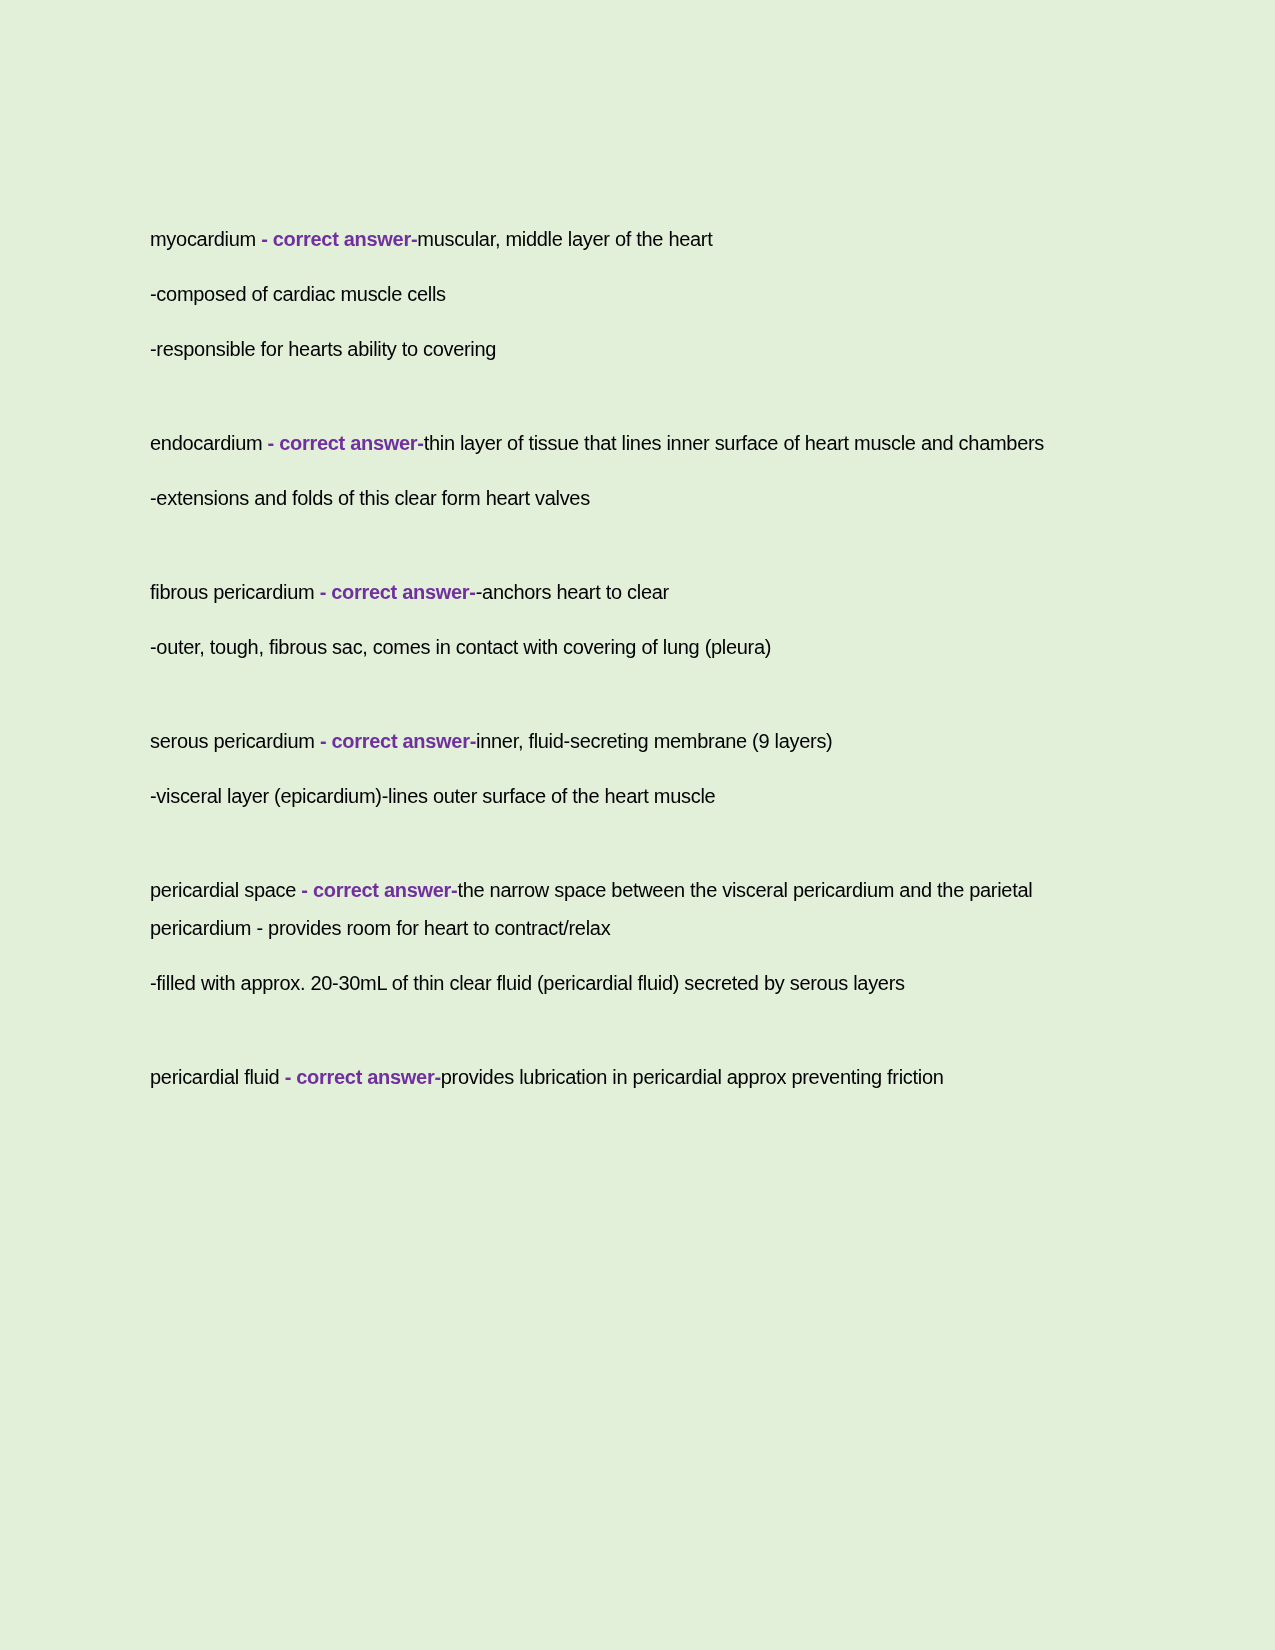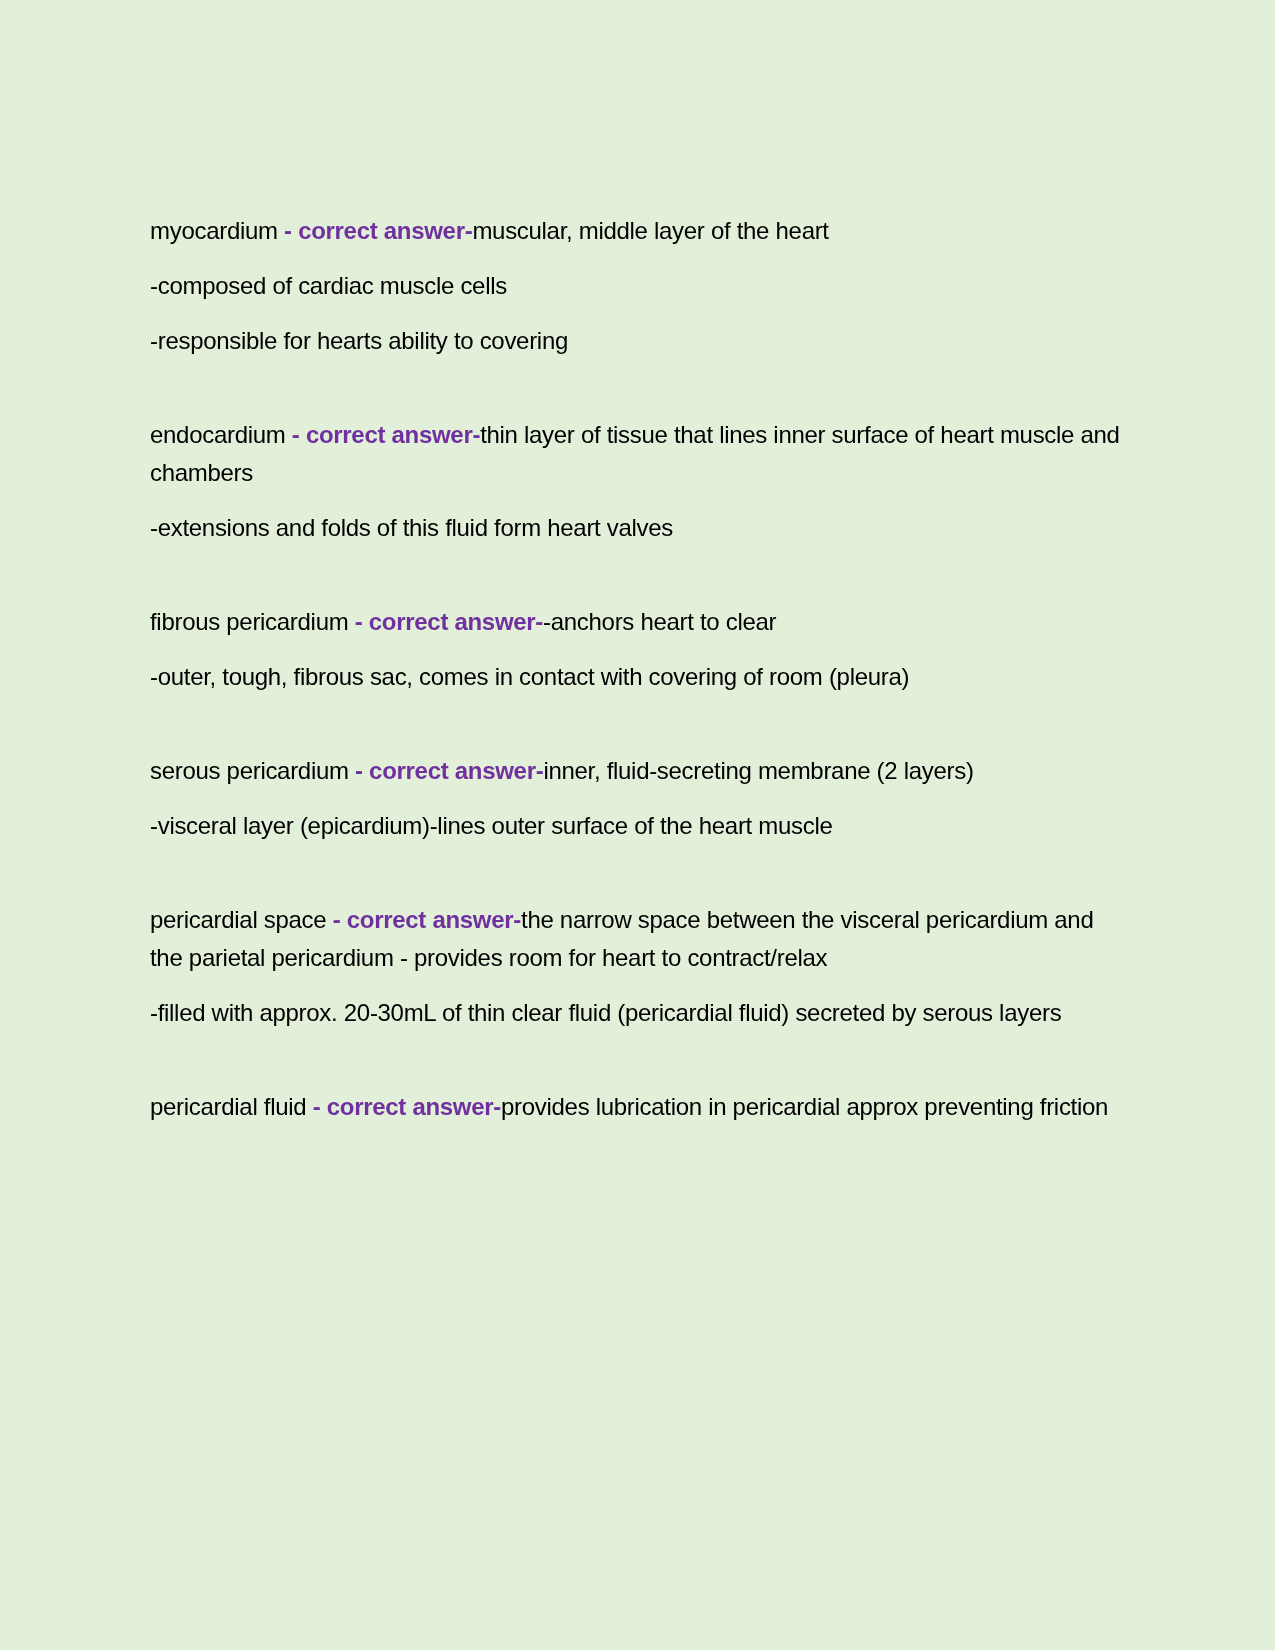--- a/index.html
+++ b/index.html
@@ -12,50 +12,50 @@
     overflow: hidden;
   }
   .page {
     position: absolute;
     left: 150px;
     top: 204px;
     width: 980px;
   }
   .card { margin-bottom: 56px; }
   .para {
-    font-size: 24px;
+    font-size: 20px;
     line-height: 38px;
-    margin: 8px 0 17px 0;
+    margin: 16px 0 17px 0;
     letter-spacing: -0.3px;
   }
   .sep { color: #7030a0; font-weight: bold; }
 </style>
 </head>
 <body>
 
 <div class="page">
 
   <div class="card">
     <p class="para"><span>myocardium</span><span class="sep"> - correct answer-</span><span>muscular, middle layer of the heart</span></p>
     <p class="para">-composed of cardiac muscle cells</p>
     <p class="para">-responsible for hearts ability to covering</p>
   </div>
 
   <div class="card">
     <p class="para"><span>endocardium</span><span class="sep"> - correct answer-</span><span>thin layer of tissue that lines inner surface of heart muscle and chambers</span></p>
-    <p class="para">-extensions and folds of this fluid form heart valves</p>
+    <p class="para">-extensions and folds of this clear form heart valves</p>
   </div>
 
   <div class="card">
     <p class="para"><span>fibrous pericardium</span><span class="sep"> - correct answer-</span><span>-anchors heart to clear</span></p>
-    <p class="para">-outer, tough, fibrous sac, comes in contact with covering of room (pleura)</p>
+    <p class="para">-outer, tough, fibrous sac, comes in contact with covering of lung (pleura)</p>
   </div>
 
   <div class="card">
-    <p class="para"><span>serous pericardium</span><span class="sep"> - correct answer-</span><span>inner, fluid-secreting membrane (2 layers)</span></p>
+    <p class="para"><span>serous pericardium</span><span class="sep"> - correct answer-</span><span>inner, fluid-secreting membrane (9 layers)</span></p>
     <p class="para">-visceral layer (epicardium)-lines outer surface of the heart muscle</p>
   </div>
 
   <div class="card">
     <p class="para"><span>pericardial space</span><span class="sep"> - correct answer-</span><span>the narrow space between the visceral pericardium and the parietal pericardium - provides room for heart to contract/relax</span></p>
     <p class="para">-filled with approx. 20-30mL of thin clear fluid (pericardial fluid) secreted by serous layers</p>
   </div>
 
   <div class="card">
     <p class="para"><span>pericardial fluid</span><span class="sep"> - correct answer-</span><span>provides lubrication in pericardial approx preventing friction</span></p>

